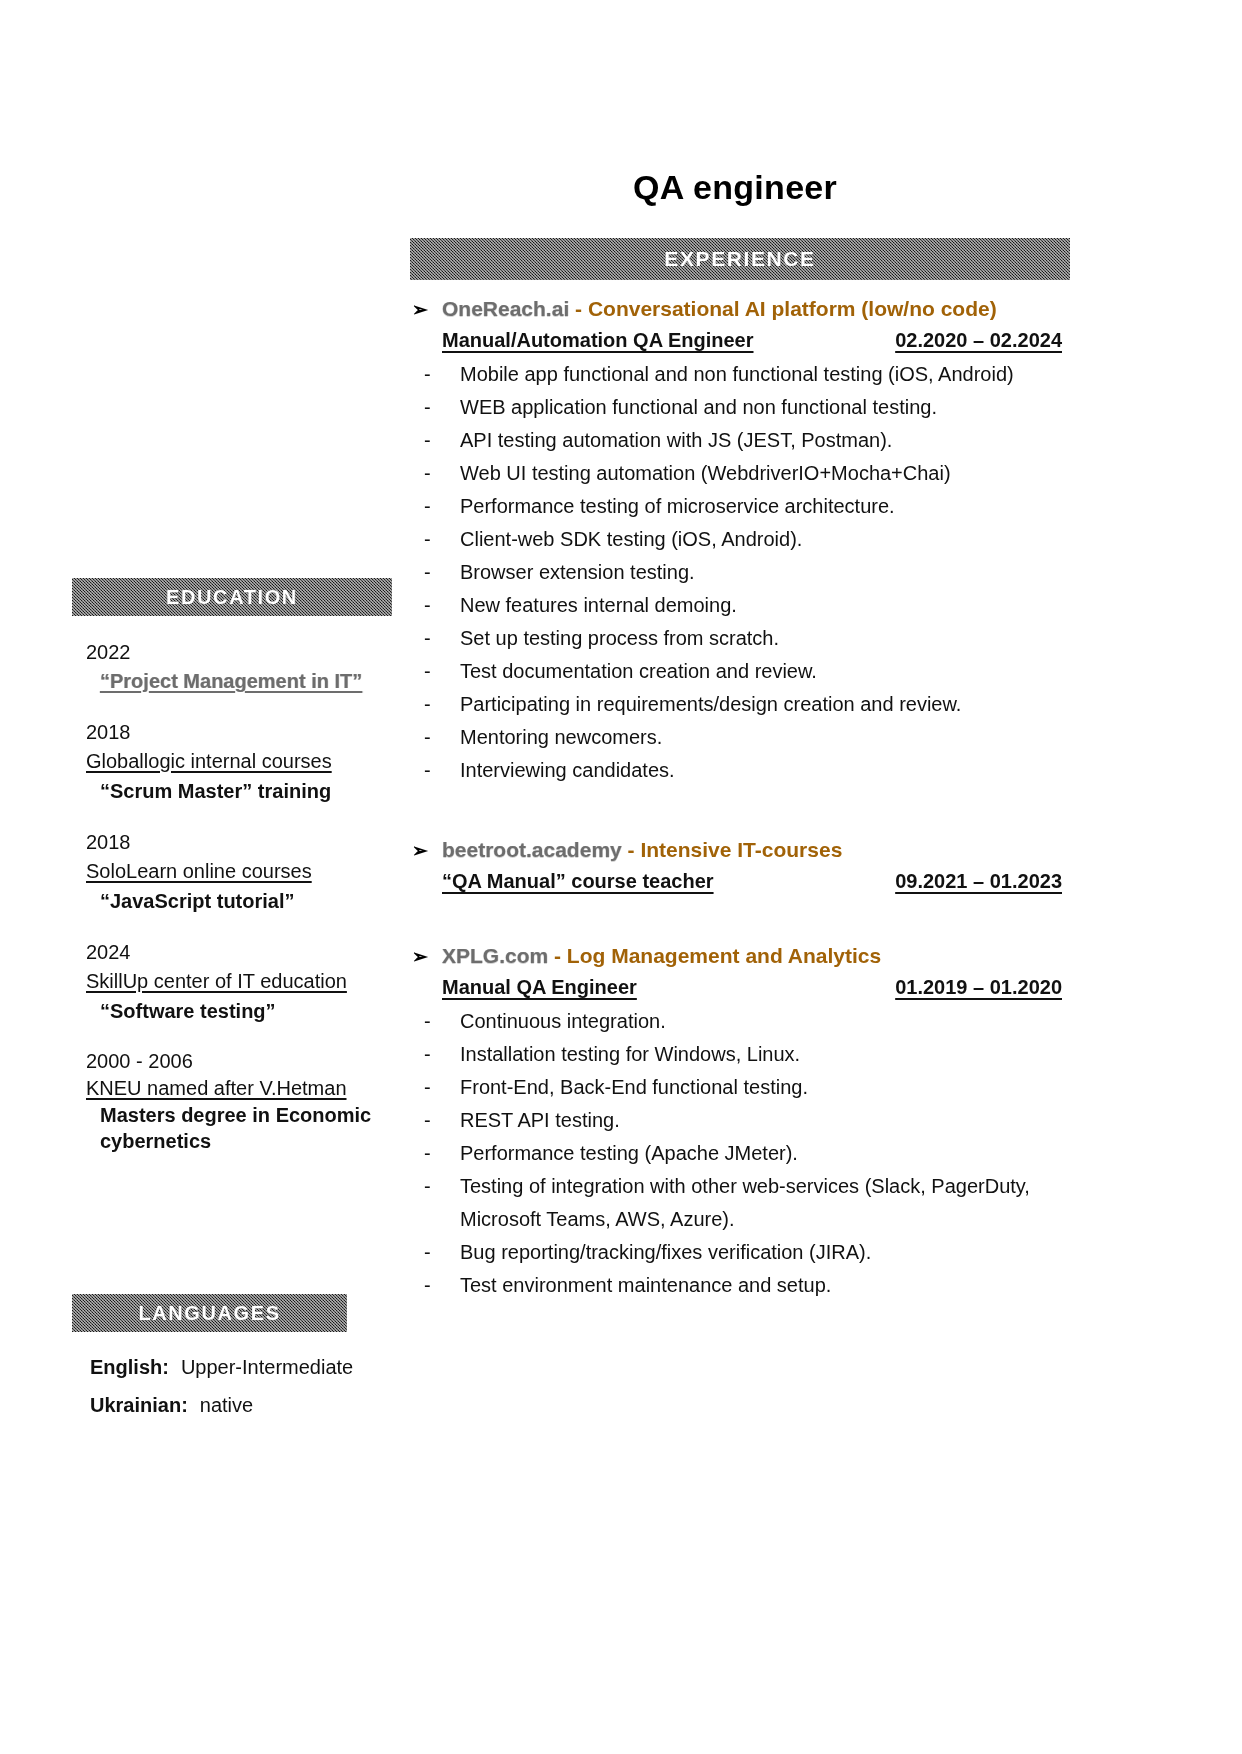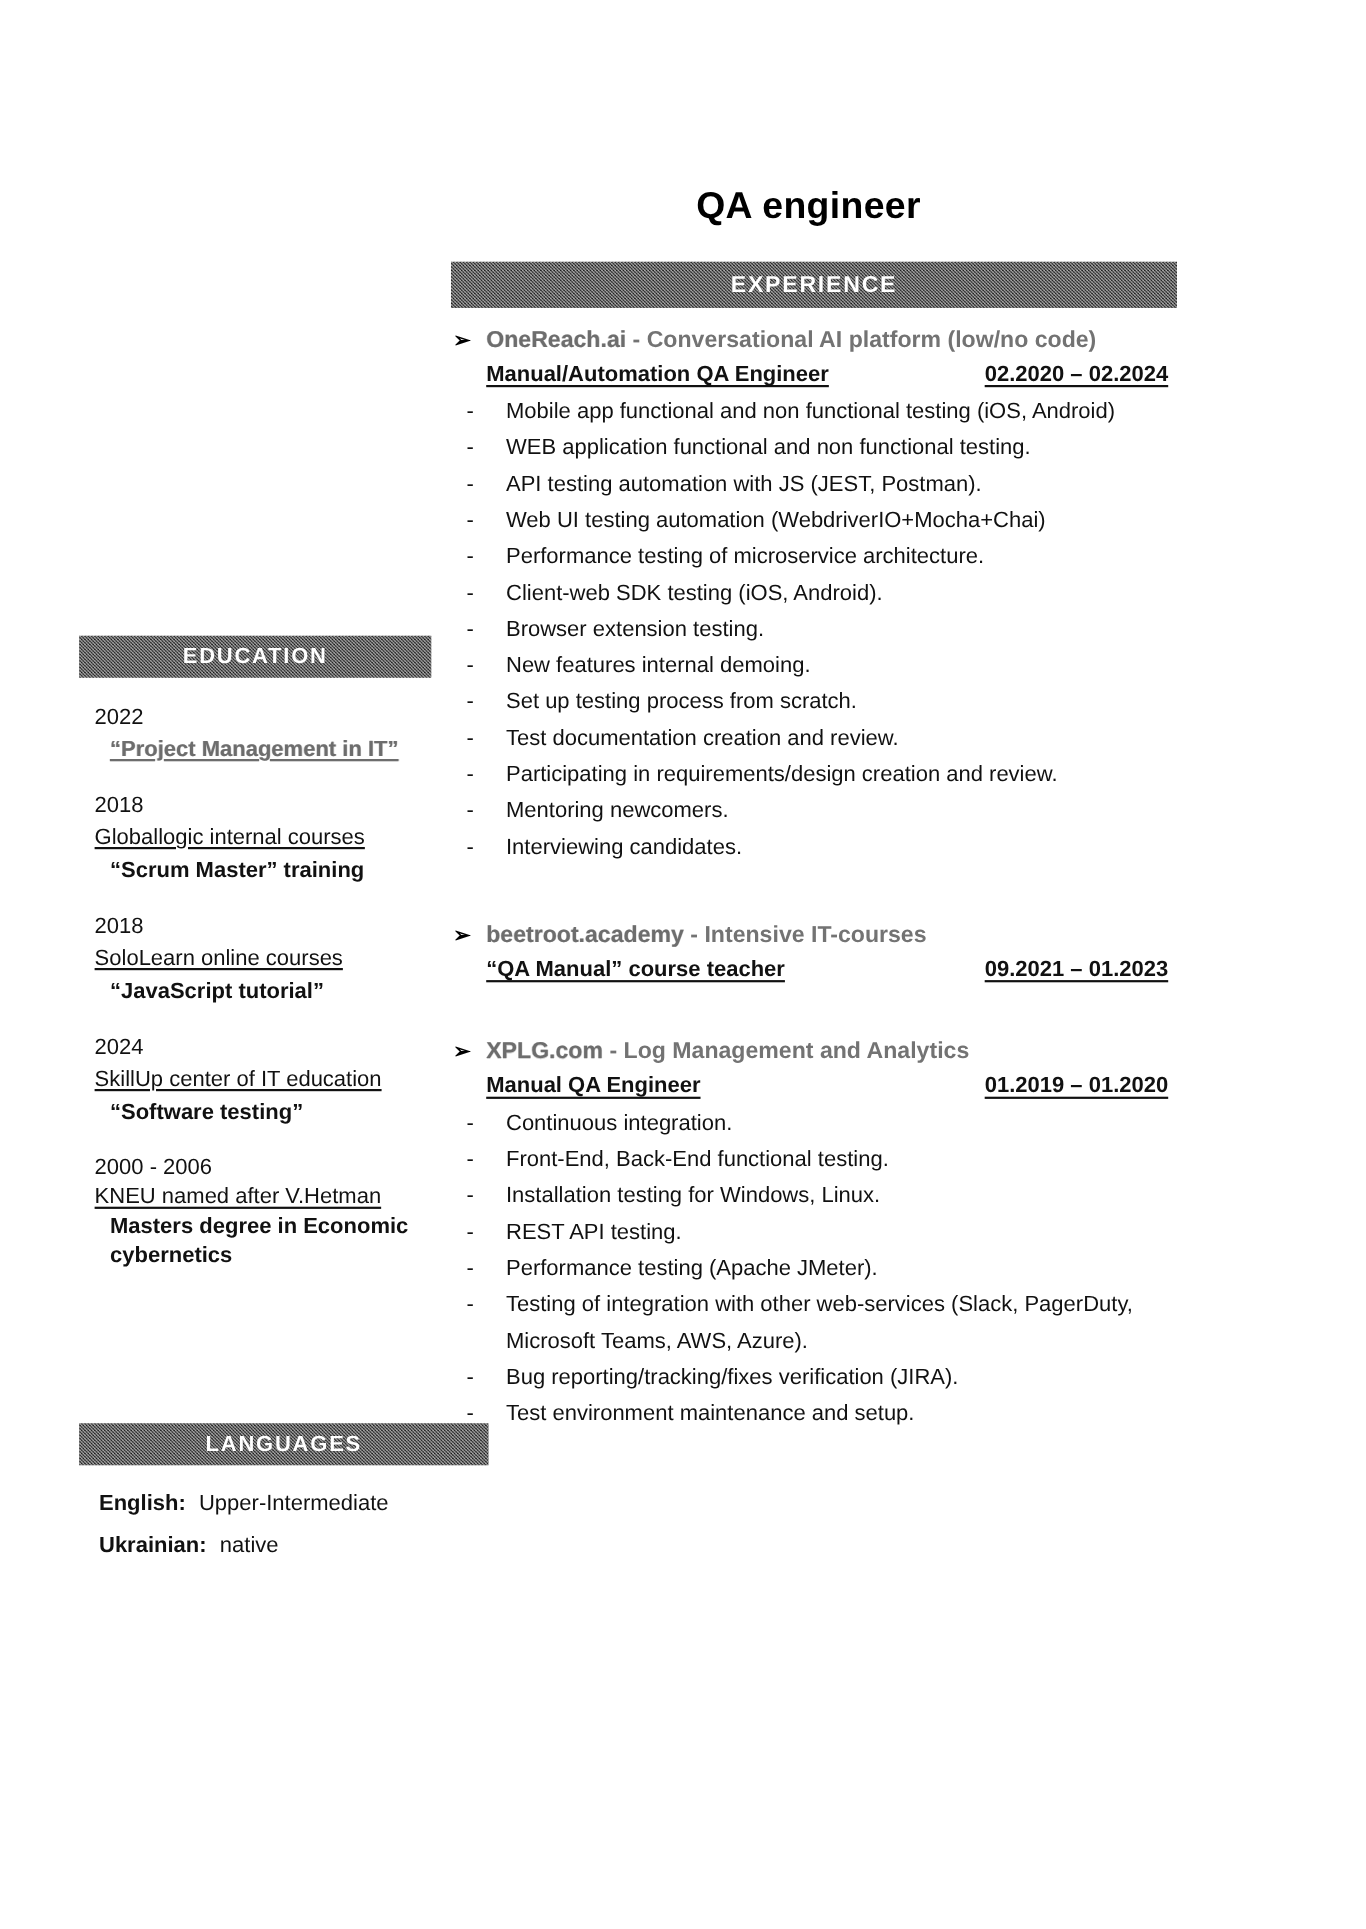--- a/index.html
+++ b/index.html
@@ -51,21 +51,21 @@
     background-size: 3px 3px, 3px 3px;
     text-shadow: 0 0 1px rgba(0,0,0,0.35);
   }
   .band-label {
     position: relative;
     z-index: 2;
   }
 
   #band-experience { left: 410px; top: 238px; width: 660px; height: 42px; font-size: 21px; }
   #band-education  { left: 72px;  top: 578px; width: 320px; height: 38px; font-size: 20px; }
-  #band-languages  { left: 72px;  top: 1294px; width: 372px; height: 38px; font-size: 20px; }
+  #band-languages  { left: 72px;  top: 1294px; width: 275px; height: 38px; font-size: 20px; }
 
   
   .sidebar { position: absolute; left: 72px; width: 330px; }
   #education-list { top: 638px; }
   #languages-list { top: 1348px; left: 90px; width: 320px; }
 
   .edu-entry { margin-bottom: 22px; }
   .edu-year {
     font-size: 20px;
     line-height: 28px;
@@ -119,21 +119,21 @@
     display: inline-block;
     width: 30px;
     font-size: 19px;
     color: #000;
   }
   .company {
     color: #6d6d6d;
     font-weight: bold;
     text-shadow: 0.5px 0 0 #d4d4d4, -0.5px 0 0 #d4d4d4, 0 0.5px 0 #d4d4d4;
   }
-  .company-desc { color: #737373; font-weight: bold; }
+  .company-desc { color: #a16207; font-weight: bold; }
 
   .job-role-row {
     display: flex;
     align-items: baseline;
     margin-left: 30px;
     margin-top: 2px;
     margin-bottom: 6px;
   }
   .job-role {
     font-size: 20px;
@@ -254,22 +254,22 @@
       </div>
       <div class="spacer-md"></div>
       <div class="job">
         <div class="job-head"><span class="arrow-icon">➢</span><span class="company">XPLG.com</span><span class="company-desc"> - Log Management and Analytics</span></div>
         <div class="job-role-row">
           <span class="job-role">Manual QA Engineer</span>
           <span class="job-dates">01.2019 – 01.2020</span>
         </div>
         <ul class="duties">
           <li>Continuous integration.</li>
+          <li>Installation testing for Windows, Linux.</li>
           <li>Front-End, Back-End functional testing.</li>
-          <li>Installation testing for Windows, Linux.</li>
           <li>REST API testing.</li>
           <li>Performance testing (Apache JMeter).</li>
           <li>Testing of integration with other web-services (Slack, PagerDuty, Microsoft Teams, AWS, Azure).</li>
           <li>Bug reporting/tracking/fixes verification (JIRA).</li>
           <li>Test environment maintenance and setup.</li>
         </ul>
       </div>
     </div>
 
 </div>

